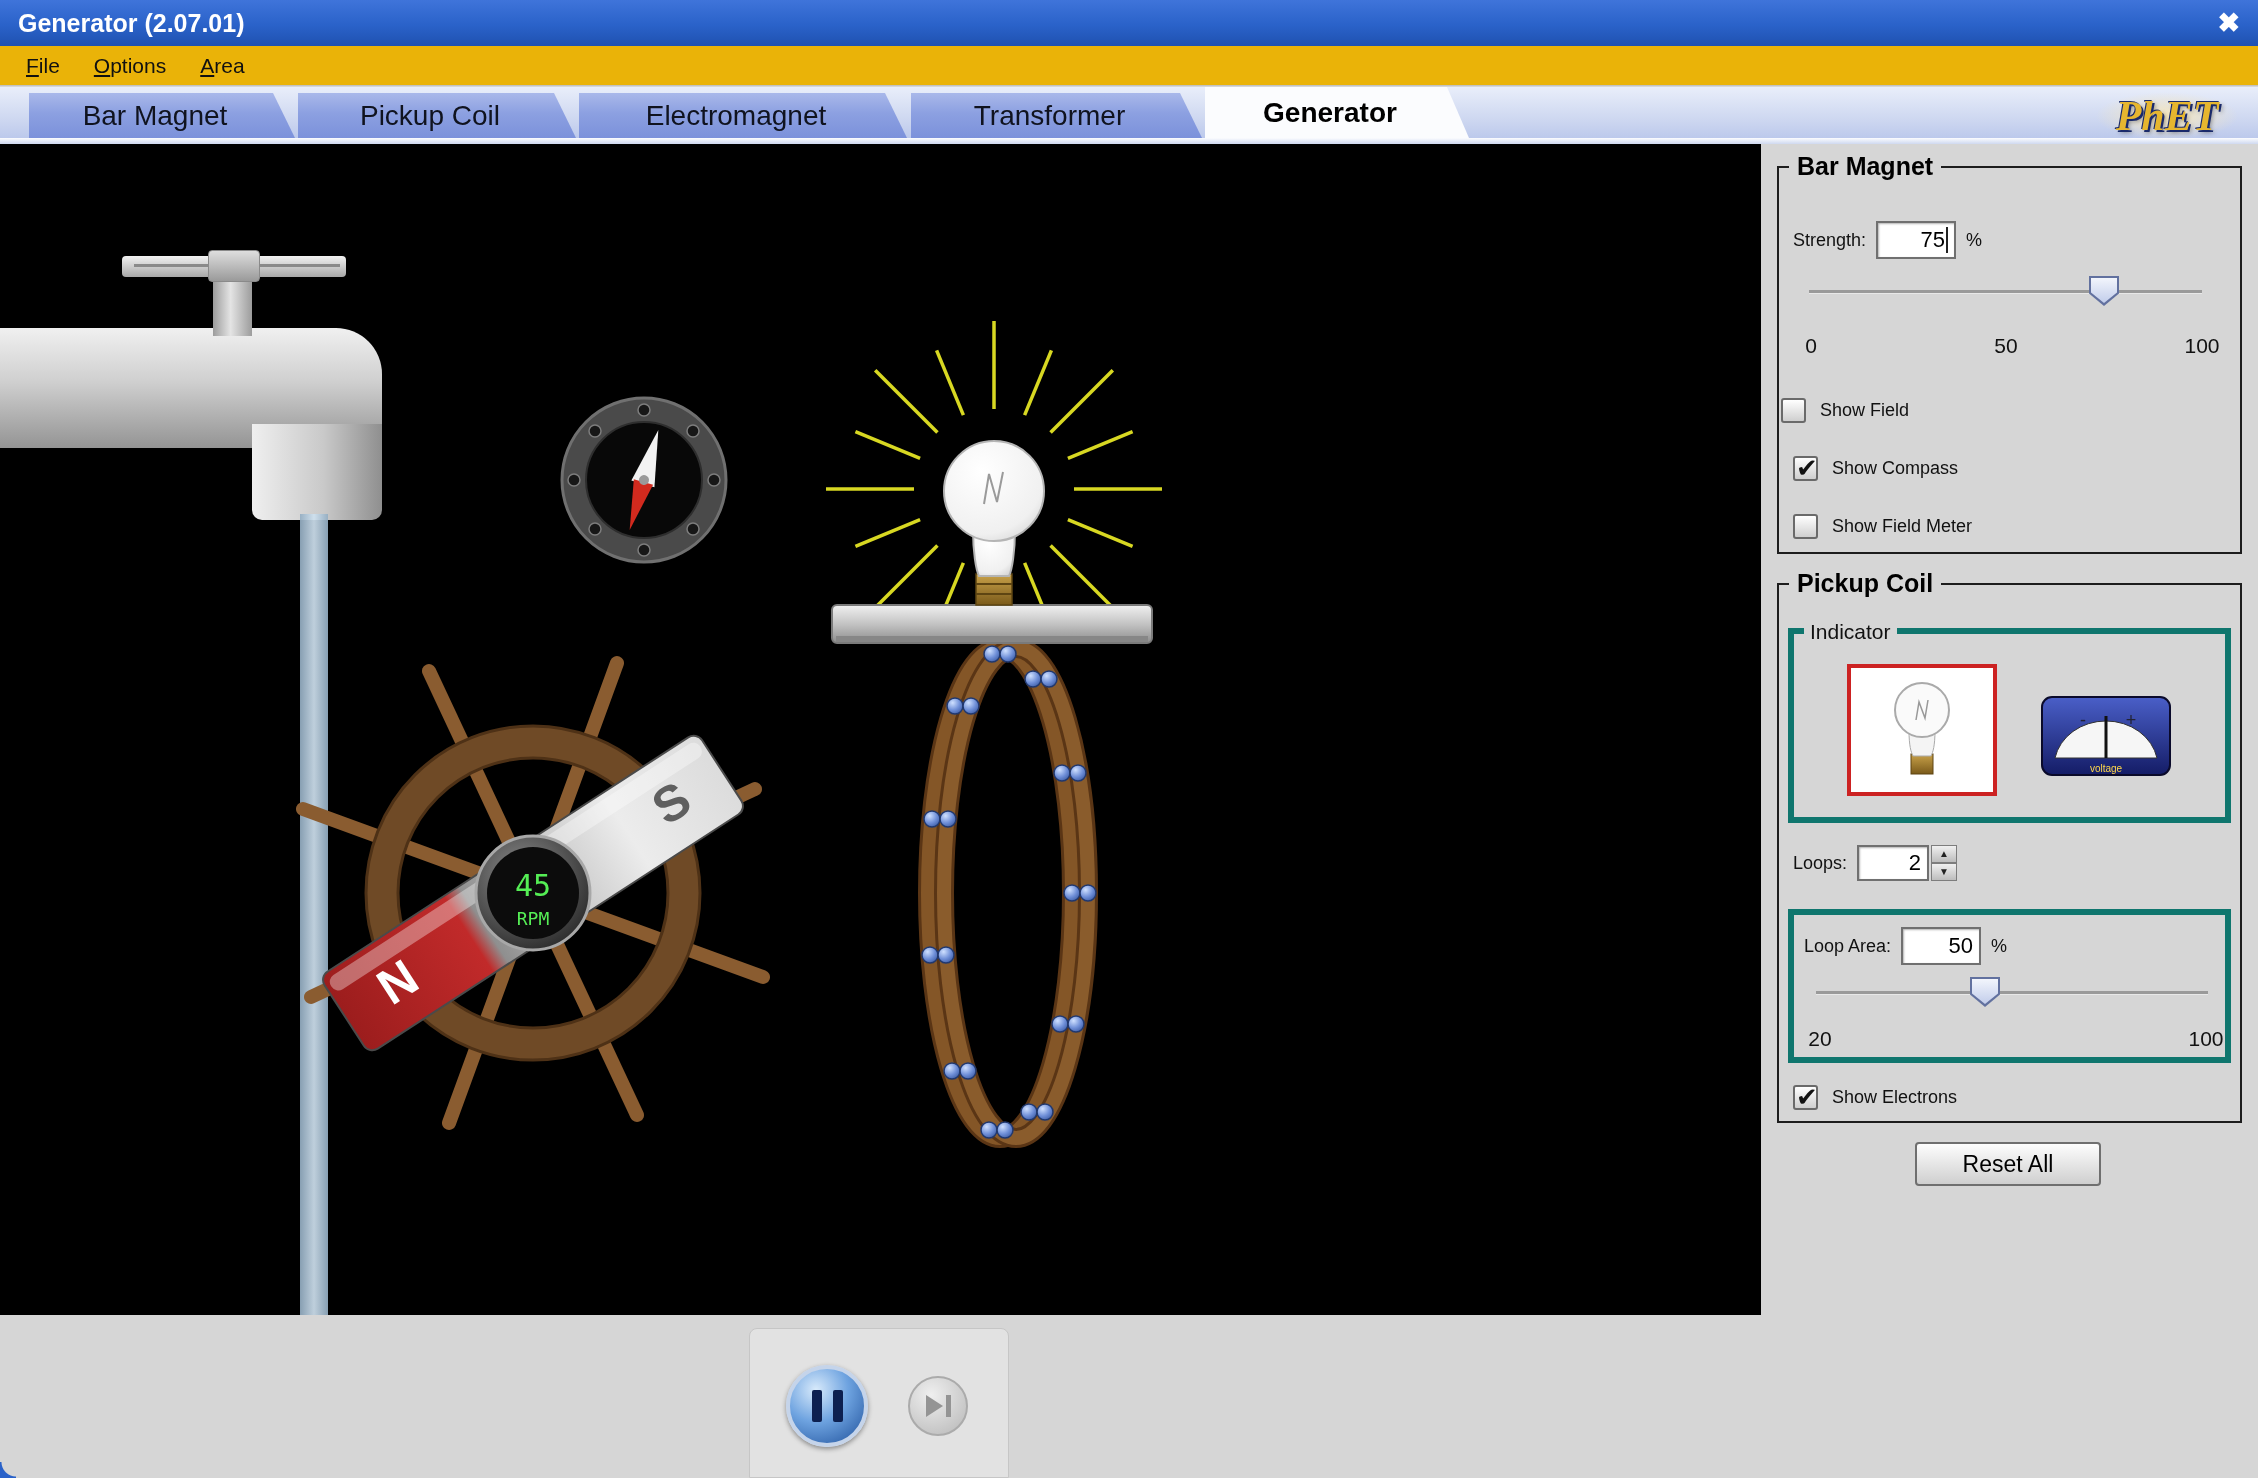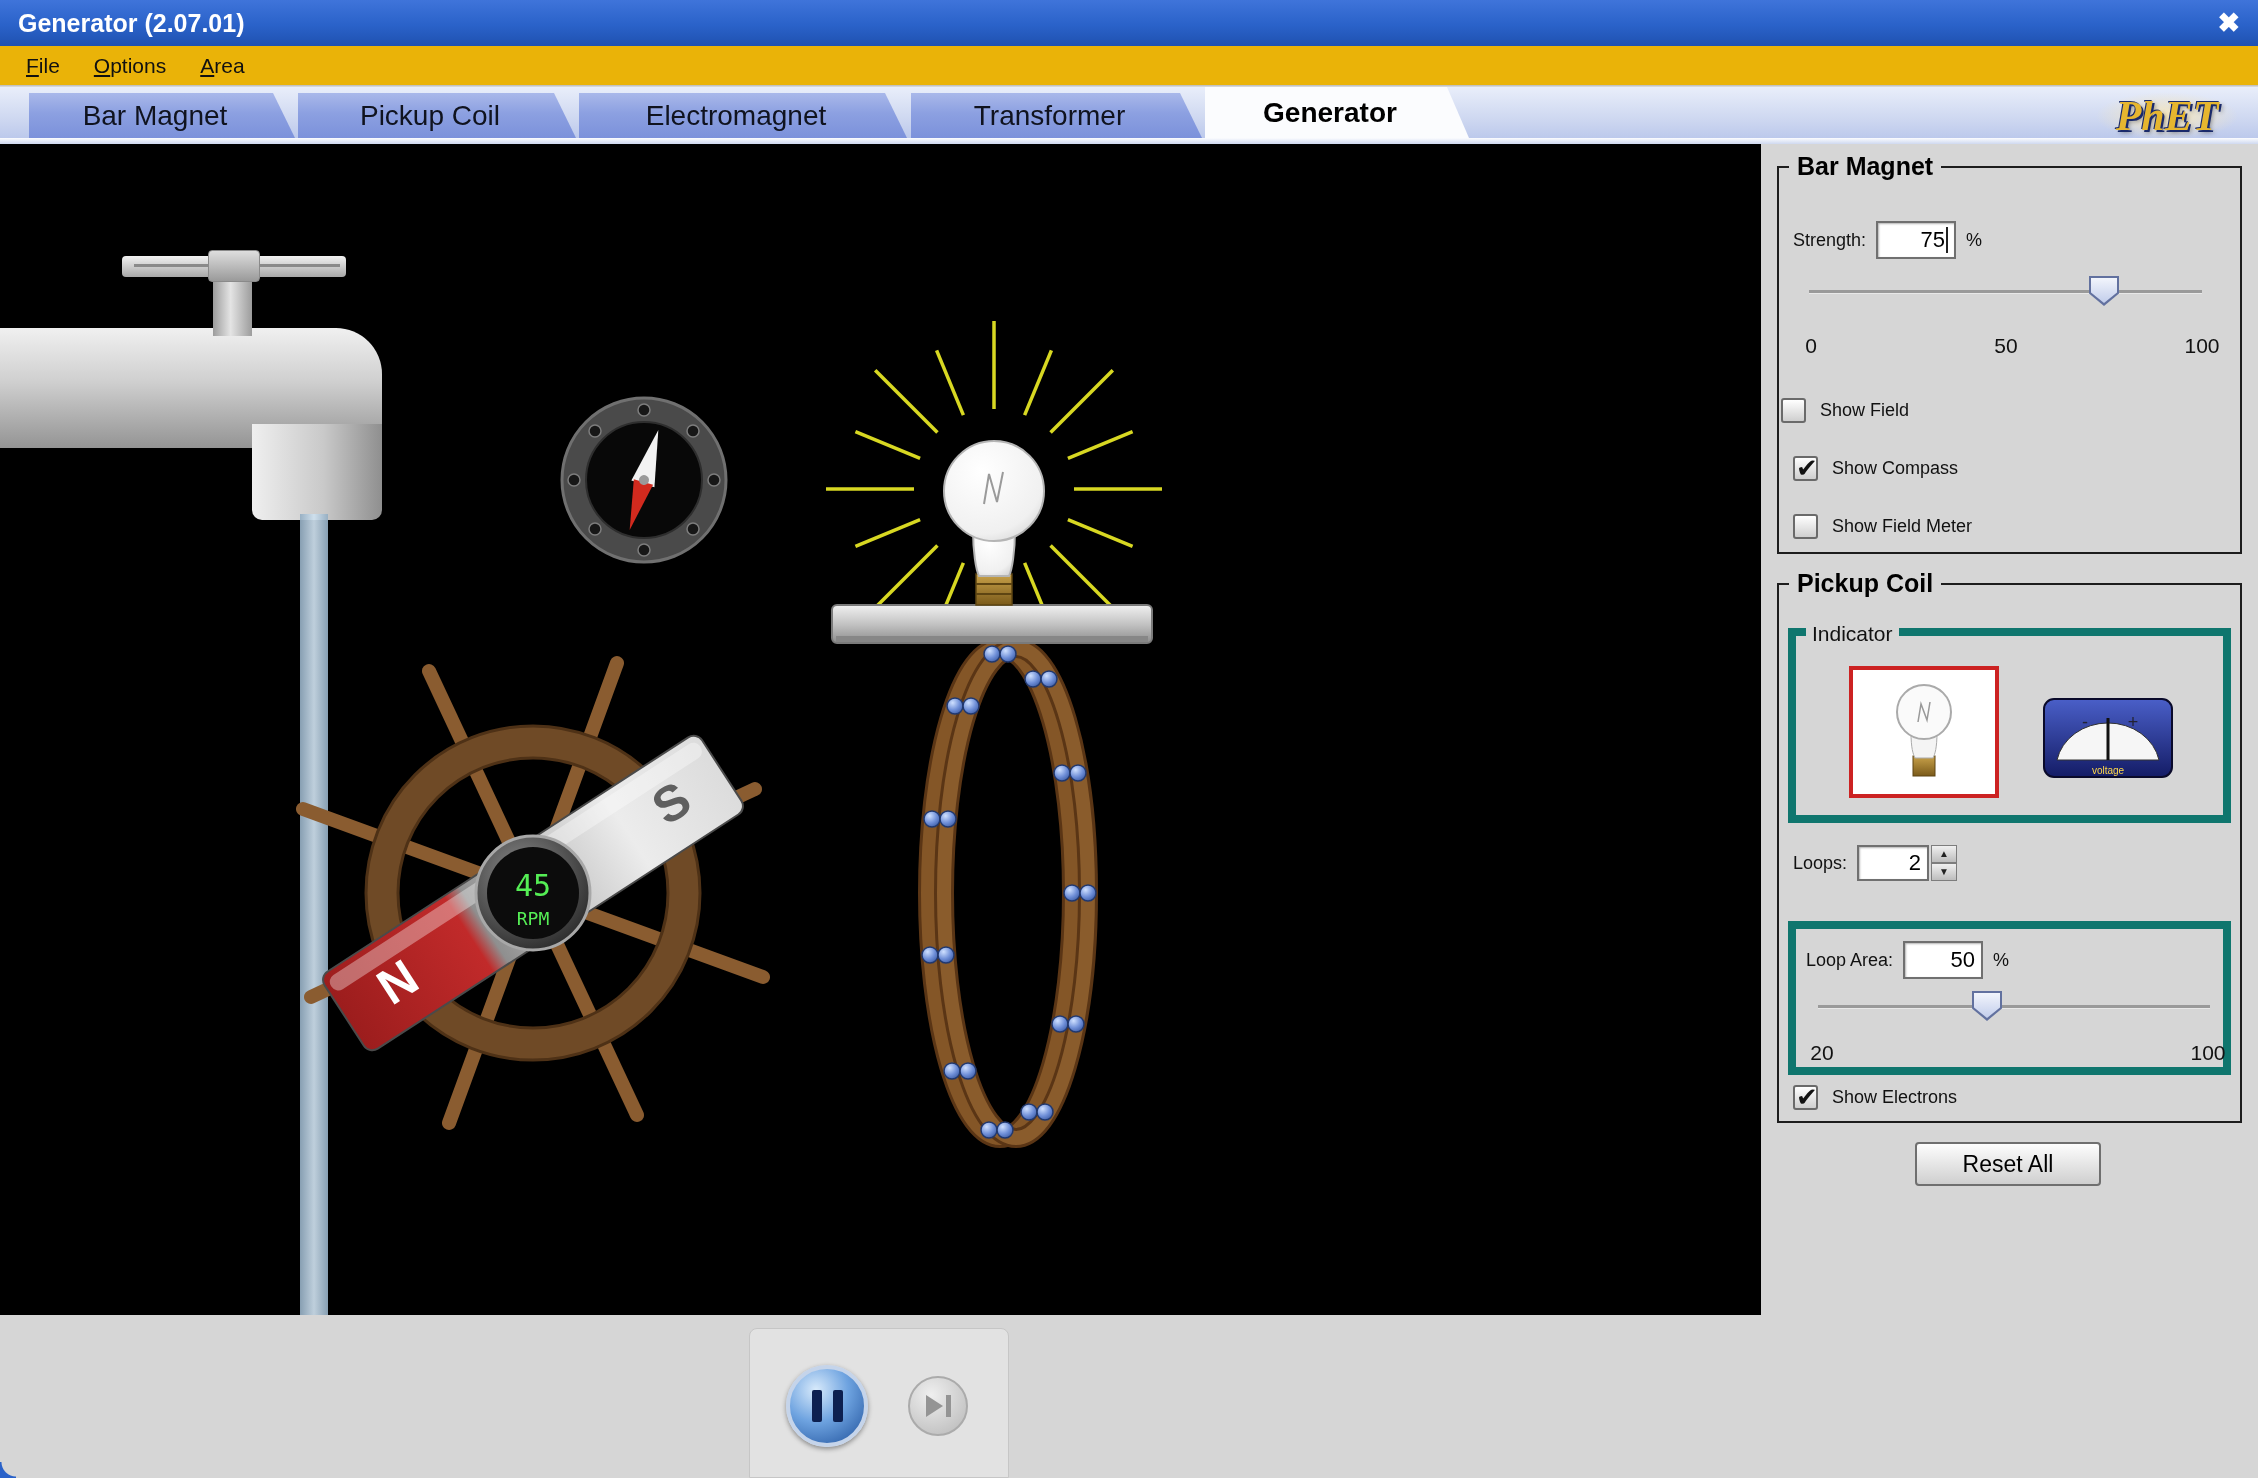--- a/index.html
+++ b/index.html
@@ -53,21 +53,21 @@
     background:linear-gradient(90deg,#efefef,#c9c9c9 55%,#8f8f8f); }
   .water { position:absolute; left:300px; top:370px; width:28px; height:801px; opacity:.92;
     background:linear-gradient(90deg,#93adc2,#cfe1ef 50%,#93adc2); }
 
   .simsvg { position:absolute; left:0; top:0; width:1761px; height:1171px; }
 
   
   .group { position:absolute; border:2px solid #1d1d1d; }
   .group .gtitle { position:absolute; top:-16px; left:10px; background:#d6d6d6; padding:0 8px;
     font-size:25px; font-weight:bold; color:#000; }
-  .subgroup { position:absolute; border:8px solid #0f766e; }
+  .subgroup { position:absolute; border:6px solid #0f766e; }
   .subgroup .stitle { position:absolute; top:-14px; left:10px; background:#d6d6d6; padding:0 6px; font-size:21px; color:#111; }
 
   .lbl { font-size:18px; color:#111; }
   .row { position:absolute; display:flex; align-items:center; gap:10px; }
   .field { background:#fff; border:2px solid #707070; box-shadow:inset 1px 1px 2px rgba(0,0,0,.3);
     display:flex; align-items:center; justify-content:flex-end; padding:0 6px; font-size:22px; }
   .caret { display:inline-block; width:2px; height:26px; background:#222; margin-left:1px; }
 
   .track { position:absolute; height:4px; background:#9a9a9a; border-bottom:1px solid #e8e8e8; }
   .thumb { position:absolute; width:30px; height:30px; top:-14px; cursor:pointer;
@@ -387,21 +387,21 @@
         <span class="lbl">Loops:</span>
         <div class="field spin-field">
           <span>2</span>
         </div>
         <div class="spin-btns" style="margin-left:-8px;">
           <div class="spin-btn">▲</div>
           <div class="spin-btn">▼</div>
         </div>
       </div>
 
-      <div class="subgroup" style="left:9px; top:324px; width:443px; height:154px;margin-top:12px;">
+      <div class="subgroup" style="left:9px; top:324px; width:443px; height:154px;">
         <div class="row" style="left:10px; top:12px; height:38px;">
           <span class="lbl">Loop Area:</span>
           <div class="field" style="width:80px; height:38px;">
             <span>50</span>
           </div>
           <span class="lbl">%</span>
         </div>
         <div class="track" style="left:22px; top:76px; width:392px;">
           <div class="thumb" style="left:154px;"></div>
         </div>

